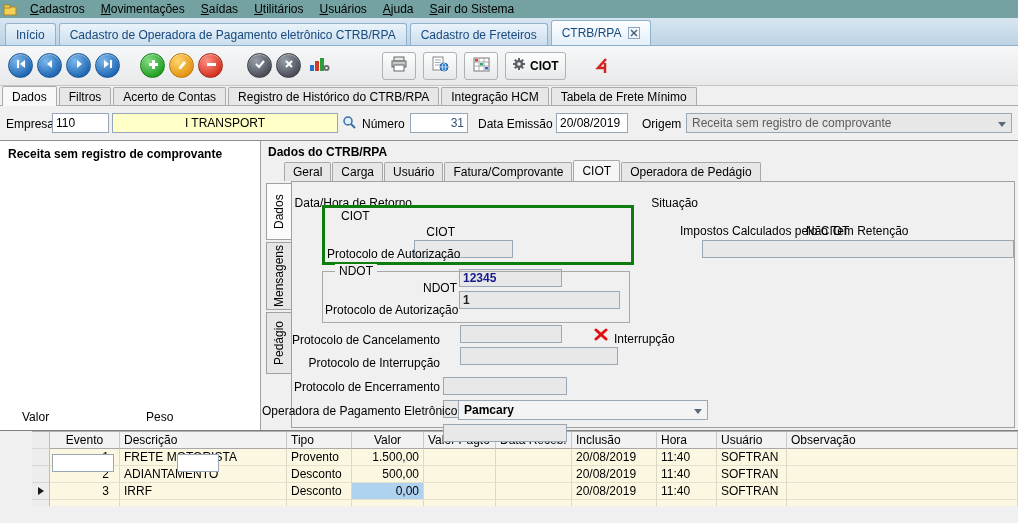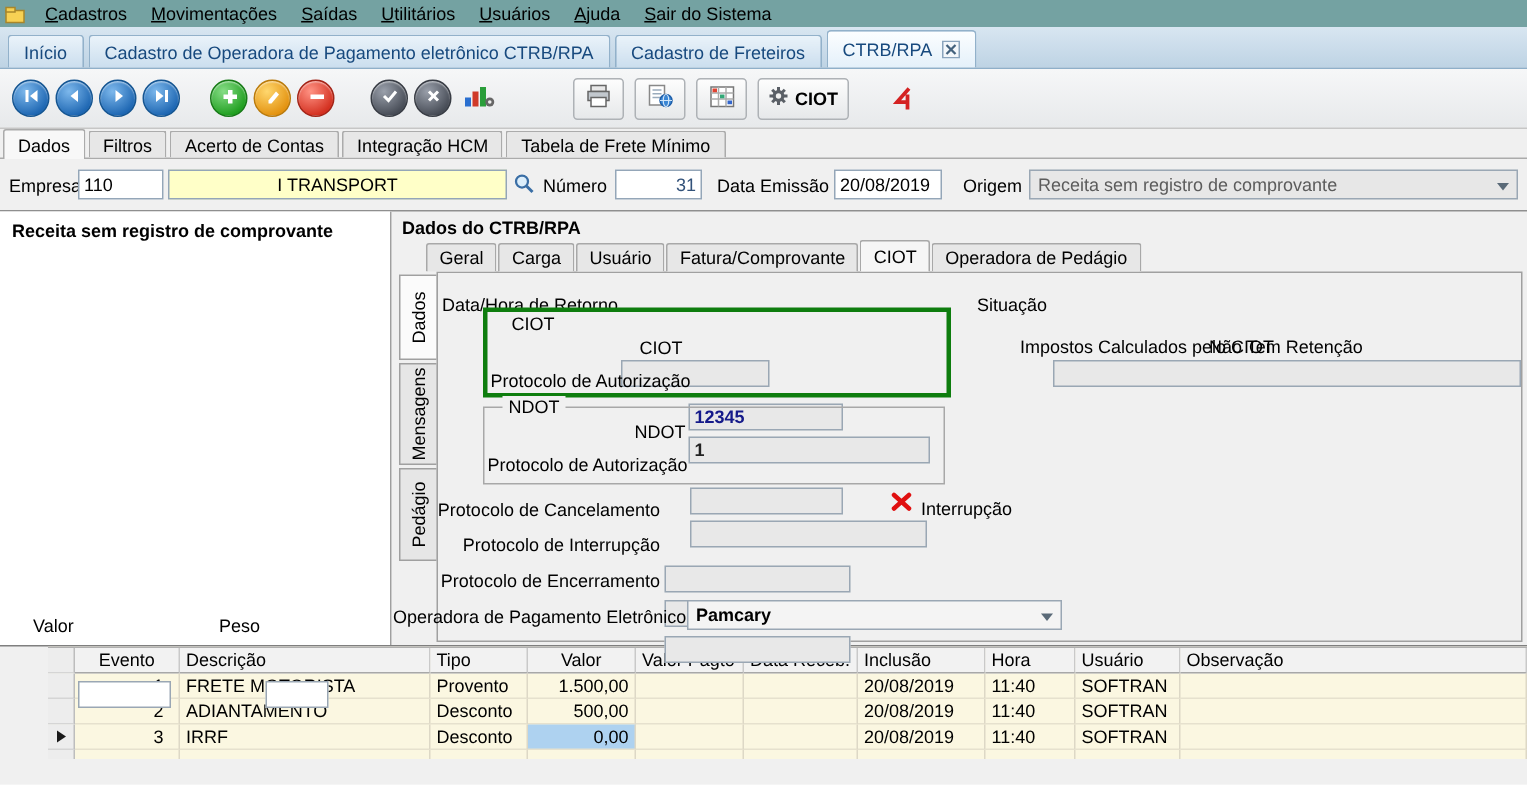--- a/index.html
+++ b/index.html
@@ -231,20 +231,21 @@
         <svg width="20" height="18">
           <path d="M13 2 L5 11 H12 M12 6 V16" stroke="#d42222" stroke-width="2.5" fill="none"></path>
         </svg>
       </div>
   </div>
 
   <div class="pagetabs">
     <div class="ptab active">Dados</div>
     <div class="ptab">Filtros</div>
     <div class="ptab">Acerto de Contas</div>
+    <div class="ptab">Registro de Histórico do CTRB/RPA</div>
     <div class="ptab">Integração HCM</div>
     <div class="ptab">Tabela de Frete Mínimo</div>
   </div>
 
   <div class="headerform">
     <span class="hf-label" style="left:6px">Empresa</span>
     <input class="ti" style="left: 52px; width: 57px;" value="110">
     <input class="ti" style="left: 112px; width: 226px; background: rgb(255, 255, 200); text-align: center;" value="I TRANSPORT">
     <span class="icnabs" style="left:342px;top:9px">
         <svg width="15" height="15">

